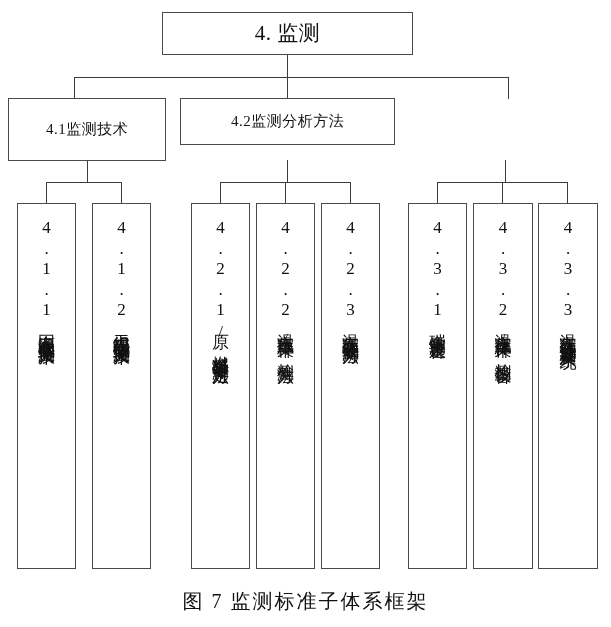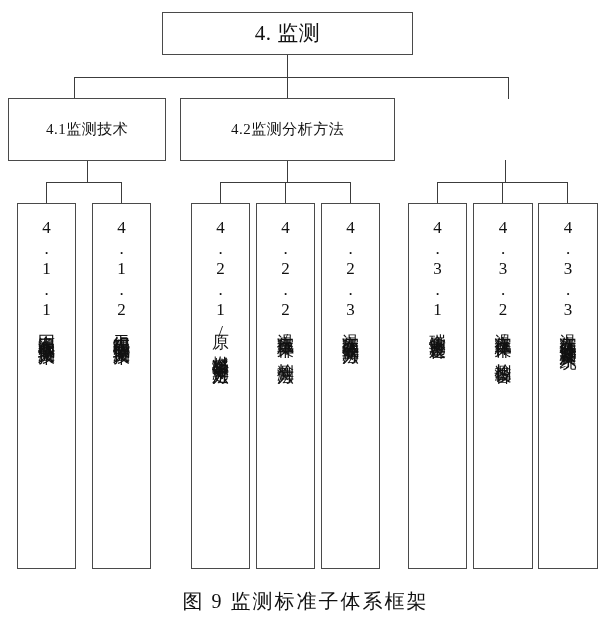--- a/index.html
+++ b/index.html
@@ -36,21 +36,21 @@
     line-height: 1.18;
     letter-spacing: 0.5px;
   }
 
   #root-box {
     left: 162px; top: 12px; width: 251px; height: 43px;
     font-size: 21px;
   }
   .lvl2 { font-size: 15px; }
   #lvl2-box-0 { left: 8px;   top: 98px; width: 158px; height: 63px; }
-  #lvl2-box-1 { left: 180px; top: 98px; width: 215px; height: 63px; }
+  #lvl2-box-1 { left: 180px; top: 98px; width: 215px; height: 47px; }
   #lvl2-box-2 { left: 407px; top: 98px; width: 196px; height: 63px; }
 
   
   .leaf {
     top: 203px;
     height: 366px;
     display: flex;
     align-items: flex-start;
     justify-content: center;
     padding-top: 14px;
@@ -150,15 +150,15 @@
   <div class="box leaf" id="leaf-box-5">
     <span class="vtext">4.3.1碳含量测定设备</span>
   </div>
   <div class="box leaf" id="leaf-box-6">
     <span class="vtext">4.3.2温室气体采样/检测设备</span>
   </div>
   <div class="box leaf" id="leaf-box-7">
     <span class="vtext">4.3.3温室气体在线监测设备及系统</span>
   </div>
 
-  <div id="caption">图 9 监测标准子体系框架</div>
+  <div id="caption">图 7 监测标准子体系框架</div>
 
 </div>
 
 </body></html>

